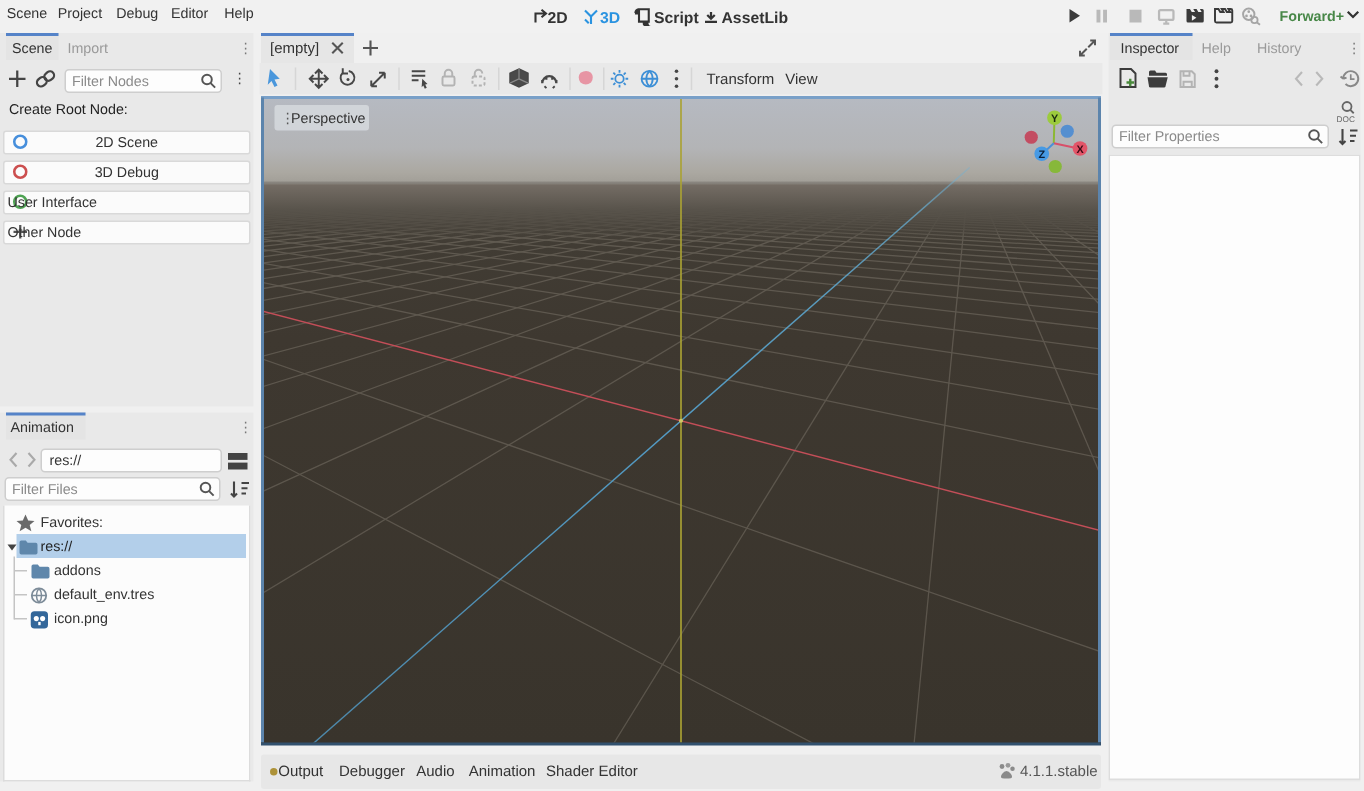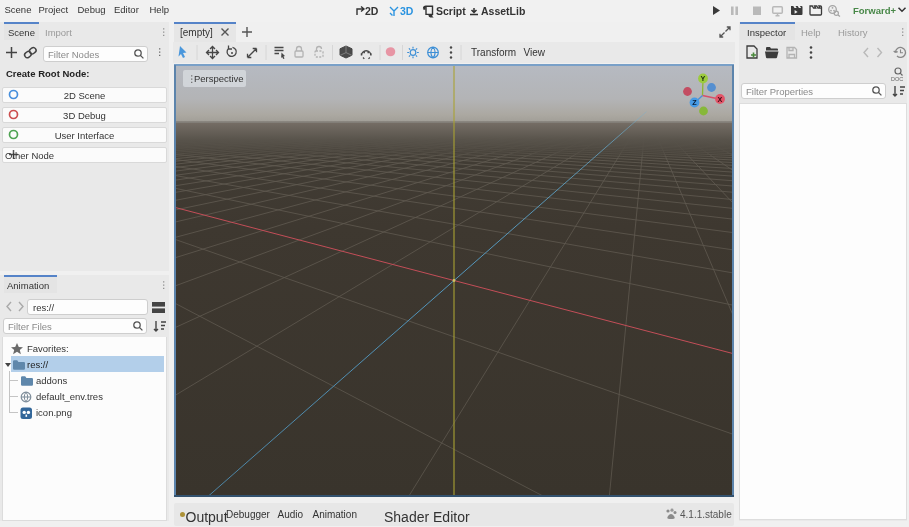--- a/index.html
+++ b/index.html
@@ -82,36 +82,36 @@
 </g>
 </svg>
 <div class="inp" style="left:43px;top:46px;width:105px;height:16px"></div>
 <div class="t ph" style="left:48px;top:49px">Filter Nodes</div>
 <svg width="20" height="16" style="left:130px;top:46px">
  <circle cx="8" cy="7" r="3.2" fill="none" stroke="#555" stroke-width="1.3"></circle>
  <path d="M10.4 9.4 l3 3" stroke="#555" stroke-width="1.3"></path>
 </svg>
 <div class="t" style="left:155px;top:46px;color:#444">⋮</div>
 
-<div class="t" style="left:6px;top:68px;font-weight:bold;color:#222">Create Root Node:</div>
+<div class="t" style="left:6px;top:68px;font-weight:normal;color:#222">Create Root Node:</div>
 <div class="abs" style="left:2px;top:86.5px;width:165px;height:16px;background:#fbfbfb;border:1px solid #d9d9d9;border-radius:2px"></div>
 <svg width="12" height="12" style="left:8px;top:89px">
     <circle cx="5.5" cy="5.5" r="4" fill="none" stroke="#478fdc" stroke-width="1.7"></circle>
   </svg>
 <div class="t" style="left:5px;top:89.5px;width:159px;text-align:center">2D Scene</div>
 <div class="abs" style="left:2px;top:106.5px;width:165px;height:16px;background:#fbfbfb;border:1px solid #d9d9d9;border-radius:2px"></div>
 <svg width="12" height="12" style="left:8px;top:109px">
     <circle cx="5.5" cy="5.5" r="4" fill="none" stroke="#cc4f4f" stroke-width="1.7"></circle>
   </svg>
 <div class="t" style="left:5px;top:109.5px;width:159px;text-align:center">3D Debug</div>
 <div class="abs" style="left:2px;top:126.5px;width:165px;height:16px;background:#fbfbfb;border:1px solid #d9d9d9;border-radius:2px"></div>
 <svg width="12" height="12" style="left:8px;top:129px">
     <circle cx="5.5" cy="5.5" r="4" fill="none" stroke="#4fa353" stroke-width="1.7"></circle>
   </svg>
-<div class="t" style="left:5px;top:129.5px;width:159px;text-align:center">User Interface</div>
+<div class="t" style="left:5px;top:129.5px;width:159px;text-align:left">User Interface</div>
 <div class="abs" style="left:2px;top:146.5px;width:165px;height:16px;background:#fbfbfb;border:1px solid #d9d9d9;border-radius:2px"></div>
 <svg width="12" height="12" style="left:8px;top:149px">
     <path d="M1 5.5 L10 5.5 M5.5 1 L5.5 10" stroke="#555" stroke-width="1.5"></path>
   </svg>
 <div class="t" style="left:5px;top:149.5px;width:159px;text-align:left">Other Node</div>
 
 <div class="panel" style="left:0;top:275px;width:169px;height:246px"></div>
 <div class="tab" style="left:4px;top:275px;width:53px;height:18px"></div>
 <div class="t" style="left:7px;top:280px">Animation</div>
 <div class="t" style="left:159px;top:279px;color:#777">⋮</div>
@@ -473,25 +473,25 @@
 <circle cx="547" cy="36" r="4.9" fill="#e25568"></circle>
 <circle cx="521.5" cy="39.5" r="4.9" fill="#479ae4"></circle>
 <text x="530" y="18.1" font-size="7.2" fill="#1a2a10" text-anchor="middle" font-weight="bold">Y</text>
 <text x="547" y="38.7" font-size="7.2" fill="#3a0a14" text-anchor="middle" font-weight="bold">X</text>
 <text x="521.5" y="42.1" font-size="7.2" fill="#0a1e36" text-anchor="middle" font-weight="bold">Z</text>
 </g>
 </svg>
 
 <div class="abs" style="left:174px;top:503px;width:560px;height:23px;background:#e7e7e7;border-radius:2px"></div>
 <div class="abs" style="left:179.5px;top:511.5px;width:5px;height:5px;border-radius:3px;background:#ad9238"></div>
-<div class="t" style="left:185.5px;top:508.5px;font-size:14px">Output</div>
+<div class="t" style="left:185.5px;top:508.5px;font-size:10px">Output</div>
 <div class="t" style="left:226px;top:508.5px;font-size:10px">Debugger</div>
 <div class="t" style="left:277.5px;top:508.5px;font-size:10px">Audio</div>
 <div class="t" style="left:312.5px;top:508.5px;font-size:10px">Animation</div>
-<div class="t" style="left:384px;top:508.5px;font-size:14px">Shader Editor</div>
+<div class="t" style="left:364px;top:508.5px;font-size:10px">Shader Editor</div>
 
 <svg width="14" height="14" style="left:664px;top:507px">
  <circle cx="4" cy="4" r="1.6" fill="#8a8a8a"></circle>
     <circle cx="8" cy="3.2" r="1.6" fill="#999"></circle>
  <circle cx="11" cy="5.5" r="1.5" fill="#8a8a8a"></circle>
     <path d="M4 9 q3 -4 6 0 q2 3 -1.5 3 l-3 0 q-3.5 0 -1.5 -3z" fill="#8a8a8a"></path>
 </svg>
 <div class="t" style="left:680px;top:508.5px;color:#555;font-size:10px">4.1.1.stable</div>
 
 <div class="panel" style="left:739px;top:22px;width:168px;height:499px"></div>

